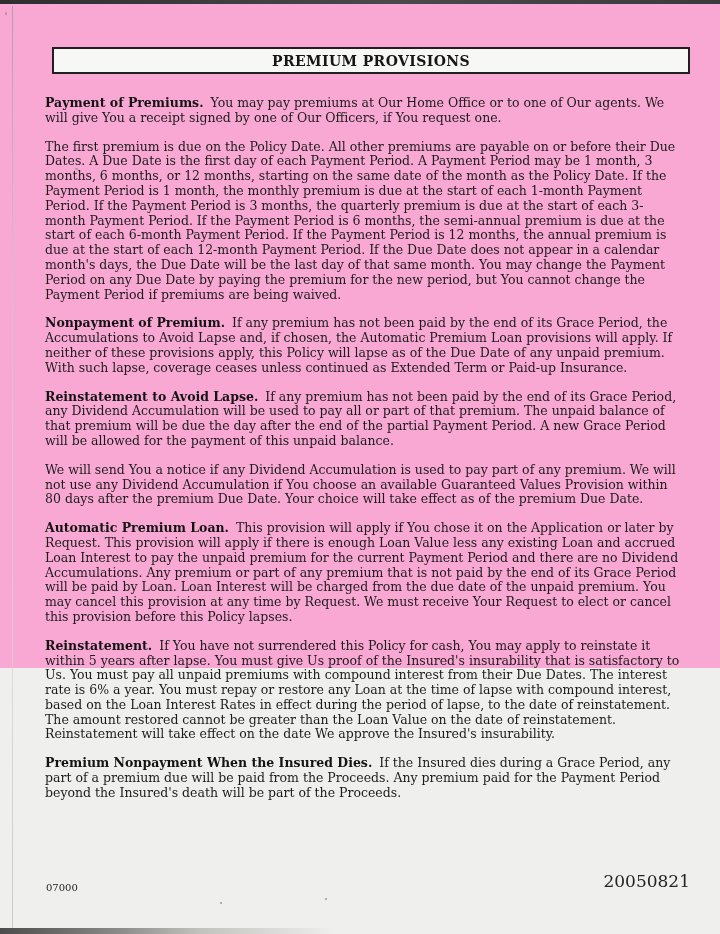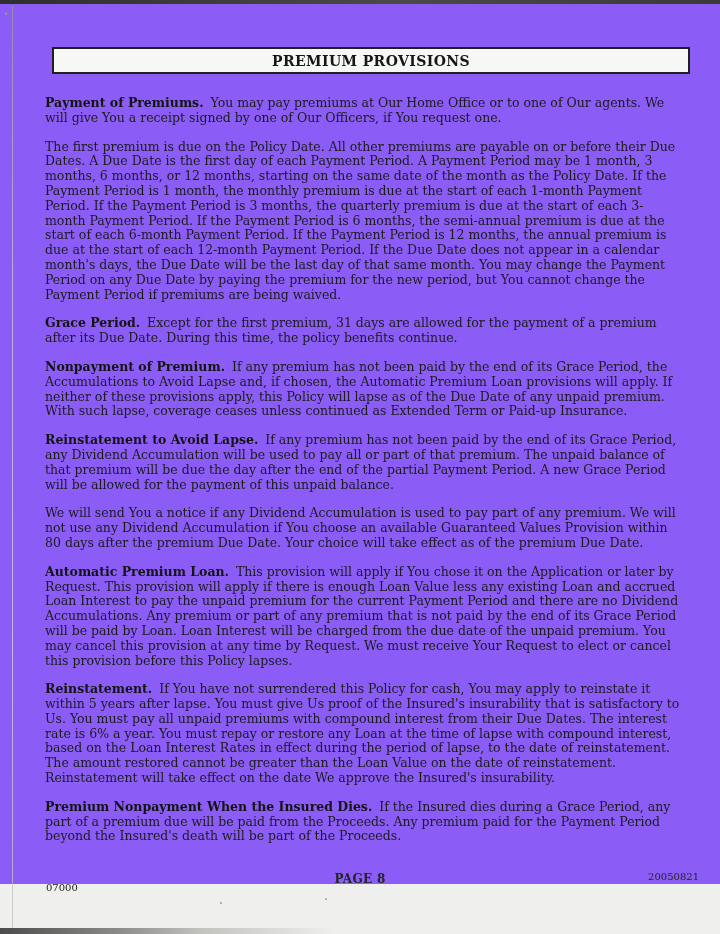--- a/index.html
+++ b/index.html
@@ -4,22 +4,22 @@
 <style>
   html, body { margin: 0; padding: 0; }
   body {
     width: 720px; height: 934px;
     background: #efefed;
     font-family: "DejaVu Serif", "Liberation Serif", serif;
     overflow: hidden;
   }
   .page {
     position: relative;
-    width: 720px; height: 884px;
-    background: #8b5cf6;
+    width: 720px; height: 668px;
+    background: #f9a8d4;
     color: #1b1b1b;
     text-decoration: underline;
   }
   
   .top-scan-line {
     position: absolute; top: 0; left: 0; width: 720px; height: 4px;
     background: linear-gradient(to right, #2e2e2e, #4a4a4a 55%, #3a3a3a);
   }
   .left-scan-line {
     position: absolute; top: 6px; left: 12px; width: 1px; height: 922px;
@@ -56,21 +56,21 @@
     font-size: 12.5px; line-height: 14.8px;
     text-align: left;
     color: #1c1c1c;
   }
   .content p { margin: 0 0 14px 0; }
   .content p strong { font-weight: bold; color: #141414; margin-right: 7px; }
   .content p strong:empty { display: none; margin: 0; }
 
   .footer-left  { position: absolute; left: 46px;  top: 882px; font-size: 10px; color: #242424; }
   .footer-center{ position: absolute; left: 0; right: 0; top: 872px; text-align: center; font-size: 12px; font-weight: bold; letter-spacing: .3px; color: #242424; }
-  .footer-right { position: absolute; right: 21px; top: 871px; font-size: 10px; color: #242424; }
+  .footer-right { position: absolute; right: 30px; top: 871px; font-size: 17px; color: #242424; }
 </style>
 </head>
 <body>
 
 <div class="page">
 
   <div class="top-scan-line"></div>
   <div class="left-scan-line"></div>
   <div class="bottom-scan-bar"></div>
   <div class="speck s1"></div>
@@ -81,32 +81,30 @@
 
   <div class="title-box">
     <h1>PREMIUM PROVISIONS</h1>
   </div>
 
   <main class="content" id="content">
     <p><strong>Payment of Premiums.</strong><span>You may pay premiums at Our Home Office or to one of Our agents. We will give You a receipt signed by one of Our Officers, if You request one.</span></p>
 
     <p><span>The first premium is due on the Policy Date. All other premiums are payable on or before their Due Dates. A Due Date is the first day of each Payment Period. A Payment Period may be 1 month, 3 months, 6 months, or 12 months, starting on the same date of the month as the Policy Date. If the Payment Period is 1 month, the monthly premium is due at the start of each 1-month Payment Period. If the Payment Period is 3 months, the quarterly premium is due at the start of each 3-month Payment Period. If the Payment Period is 6 months, the semi-annual premium is due at the start of each 6-month Payment Period. If the Payment Period is 12 months, the annual premium is due at the start of each 12-month Payment Period. If the Due Date does not appear in a calendar month's days, the Due Date will be the last day of that same month. You may change the Payment Period on any Due Date by paying the premium for the new period, but You cannot change the Payment Period if premiums are being waived.</span></p>
 
-    <p><strong>Grace Period.</strong><span>Except for the first premium, 31 days are allowed for the payment of a premium after its Due Date. During this time, the policy benefits continue.</span></p>
 
     <p><strong>Nonpayment of Premium.</strong><span>If any premium has not been paid by the end of its Grace Period, the Accumulations to Avoid Lapse and, if chosen, the Automatic Premium Loan provisions will apply. If neither of these provisions apply, this Policy will lapse as of the Due Date of any unpaid premium. With such lapse, coverage ceases unless continued as Extended Term or Paid-up Insurance.</span></p>
 
     <p><strong>Reinstatement to Avoid Lapse.</strong><span>If any premium has not been paid by the end of its Grace Period, any Dividend Accumulation will be used to pay all or part of that premium. The unpaid balance of that premium will be due the day after the end of the partial Payment Period. A new Grace Period will be allowed for the payment of this unpaid balance.</span></p>
 
     <p><span>We will send You a notice if any Dividend Accumulation is used to pay part of any premium. We will not use any Dividend Accumulation if You choose an available Guaranteed Values Provision within 80 days after the premium Due Date. Your choice will take effect as of the premium Due Date.</span></p>
 
     <p><strong>Automatic Premium Loan.</strong><span>This provision will apply if You chose it on the Application or later by Request. This provision will apply if there is enough Loan Value less any existing Loan and accrued Loan Interest to pay the unpaid premium for the current Payment Period and there are no Dividend Accumulations. Any premium or part of any premium that is not paid by the end of its Grace Period will be paid by Loan. Loan Interest will be charged from the due date of the unpaid premium. You may cancel this provision at any time by Request. We must receive Your Request to elect or cancel this provision before this Policy lapses.</span></p>
 
     <p><strong>Reinstatement.</strong><span>If You have not surrendered this Policy for cash, You may apply to reinstate it within 5 years after lapse. You must give Us proof of the Insured's insurability that is satisfactory to Us. You must pay all unpaid premiums with compound interest from their Due Dates. The interest rate is 6% a year. You must repay or restore any Loan at the time of lapse with compound interest, based on the Loan Interest Rates in effect during the period of lapse, to the date of reinstatement. The amount restored cannot be greater than the Loan Value on the date of reinstatement. Reinstatement will take effect on the date We approve the Insured's insurability.</span></p>
 
     <p><strong>Premium Nonpayment When the Insured Dies.</strong><span>If the Insured dies during a Grace Period, any part of a premium due will be paid from the Proceeds. Any premium paid for the Payment Period beyond the Insured's death will be part of the Proceeds.</span></p>
   </main>
 
   <div class="footer-left">07000</div>
-  <div class="footer-center">PAGE 8</div>
   <div class="footer-right">20050821</div>
 
 </div>
 
 </body></html>

